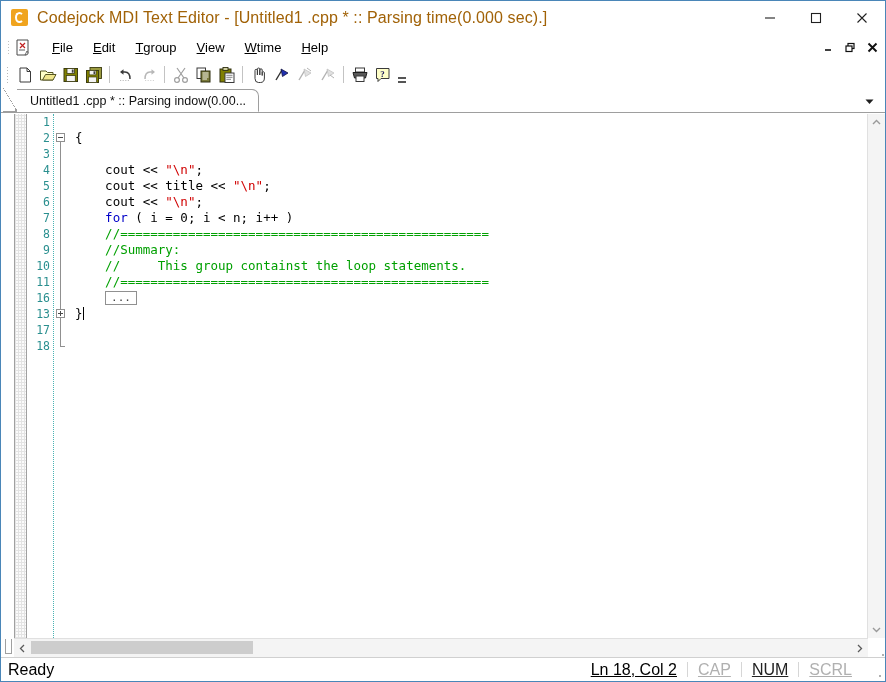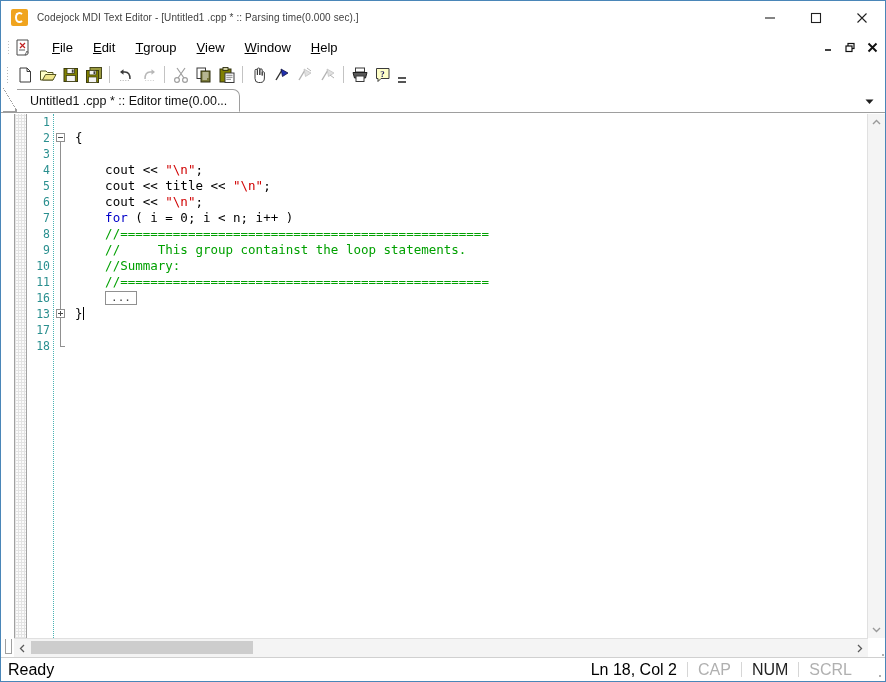--- a/index.html
+++ b/index.html
@@ -30,21 +30,21 @@
     position:relative;flex:0 0 auto;
   }
   .app-logo:after{
     content:"";position:absolute;left:4px;top:3px;
     width:9px;height:11px;
     border:2.5px solid #ffffff;border-radius:50%;
     border-right-color:transparent;
     box-sizing:border-box;
   }
   .title-text{
-    font-size:10px;color:#404040;white-space:nowrap;
+    font-size:16px;color:#a16207;white-space:nowrap;
     letter-spacing:.1px;
   }
   .winbtns{position:absolute;right:0;top:0;height:33px;display:flex;}
   .winbtn{
     width:46px;height:33px;display:flex;align-items:center;justify-content:center;
     background:transparent;
   }
   .winbtn svg{display:block;}
 
   
@@ -232,20 +232,21 @@
   .statusbar{
     height:23px;flex:0 0 23px;background:#ffffff;
     display:flex;align-items:center;
     border-top:1px solid #d0d0d0;
     font-size:16px;color:#000;
   }
   .sb-ready{padding-left:7px;flex:1 1 auto;}
   .sb-cell{
     padding:0 10px;height:15px;display:flex;align-items:center;
     border-left:1px solid #d6d6d6;
+    text-decoration:underline;
   }
   .sb-cell.first{border-left:0;}
   .sb-dim{color:#b0b0b0;}
   .sb-on{color:#222;}
   .sb-grip{
     width:16px;height:16px;margin-right:3px;margin-left:4px;
     background-image:radial-gradient(#b0b0b0 38%, transparent 39%);
     background-size:4px 4px;background-position:right bottom;background-repeat:no-repeat;
   }
 </style>
@@ -284,21 +285,21 @@
         <path d="M14 15 Q14 17 11 17 L13 13 Z" fill="#ffffff" stroke="#4a4a4a" stroke-width=".8"></path>
         <path d="M6 5 L11 10 M11 5 L6 10" stroke="#c02020" stroke-width="1.2"></path>
         <path d="M5 12 H11" stroke="#4a4a4a" stroke-width=".9"></path>
       </svg>
     </div>
     <div class="menu-items">
       <div class="menu-item"><u>F</u><span>ile</span></div>
       <div class="menu-item"><u>E</u><span>dit</span></div>
       <div class="menu-item"><u>T</u><span>group</span></div>
       <div class="menu-item"><u>V</u><span>iew</span></div>
-      <div class="menu-item"><u>W</u><span>indow</span></div>
+      <div class="menu-item"><u>W</u><span>time</span></div>
       <div class="menu-item"><u>H</u><span>elp</span></div>
     </div>
     <div class="mdi-btns">
       <div class="mdi-btn">
         <svg width="11" height="11" viewBox="0 0 11 11">
             <path d="M2 8 H8" stroke="#101010" stroke-width="1.6"></path>
           </svg>
       </div>
       <div class="mdi-btn">
         <svg width="11" height="11" viewBox="0 0 11 11">
@@ -434,21 +435,21 @@
     </div>
 
     <div class="tb-overflow">
       <div class="bar"></div>
         <div class="bar"></div>
     </div>
   </div>
 
   <div class="tabstrip">
     <div class="tab">
-      <span>Untitled1 .cpp * ::  Editor time(0.00...</span>
+      <span>Untitled1 .cpp * ::  Parsing indow(0.00...</span>
     </div>
     <div class="tab-list-btn">
       <svg width="11" height="11" viewBox="0 0 11 11">
           <path d="M1.5 3.5 L5.5 8 L9.5 3.5 Z" fill="#202020"></path>
         </svg>
     </div>
   </div>
 
   <div class="client">
 
@@ -482,22 +483,22 @@
         <div class="code-col">
           <div class="code-pane" id="codePane">
               <div class="cl">&nbsp;</div>
               <div class="cl"><span class="pl">{</span></div>
               <div class="cl">&nbsp;</div>
               <div class="cl"><span class="pl">    cout &lt;&lt; </span><span class="str">"\n"</span><span class="pl">;</span></div>
               <div class="cl"><span class="pl">    cout &lt;&lt; title &lt;&lt; </span><span class="str">"\n"</span><span class="pl">;</span></div>
               <div class="cl"><span class="pl">    cout &lt;&lt; </span><span class="str">"\n"</span><span class="pl">;</span></div>
               <div class="cl"><span class="pl">    </span><span class="kw">for</span><span class="pl"> ( i = 0; i &lt; n; i++ )</span></div>
               <div class="cl"><span class="cmt">    //=================================================</span></div>
+              <div class="cl"><span class="cmt">    //Summary:</span></div>
               <div class="cl"><span class="cmt">    //     This group containst the loop statements.</span></div>
-              <div class="cl"><span class="cmt">    //Summary:</span></div>
               <div class="cl"><span class="cmt">    //=================================================</span></div>
               <div class="cl">    <span class="collapsed-box">...</span></div>
               <div class="cl"><span class="pl">}</span><span class="caret"></span></div>
             </div>
         </div>
       </div>
 
       <div class="vscroll">
         <div class="vs-arrow">
           <svg width="9" height="9" viewBox="0 0 9 9">

